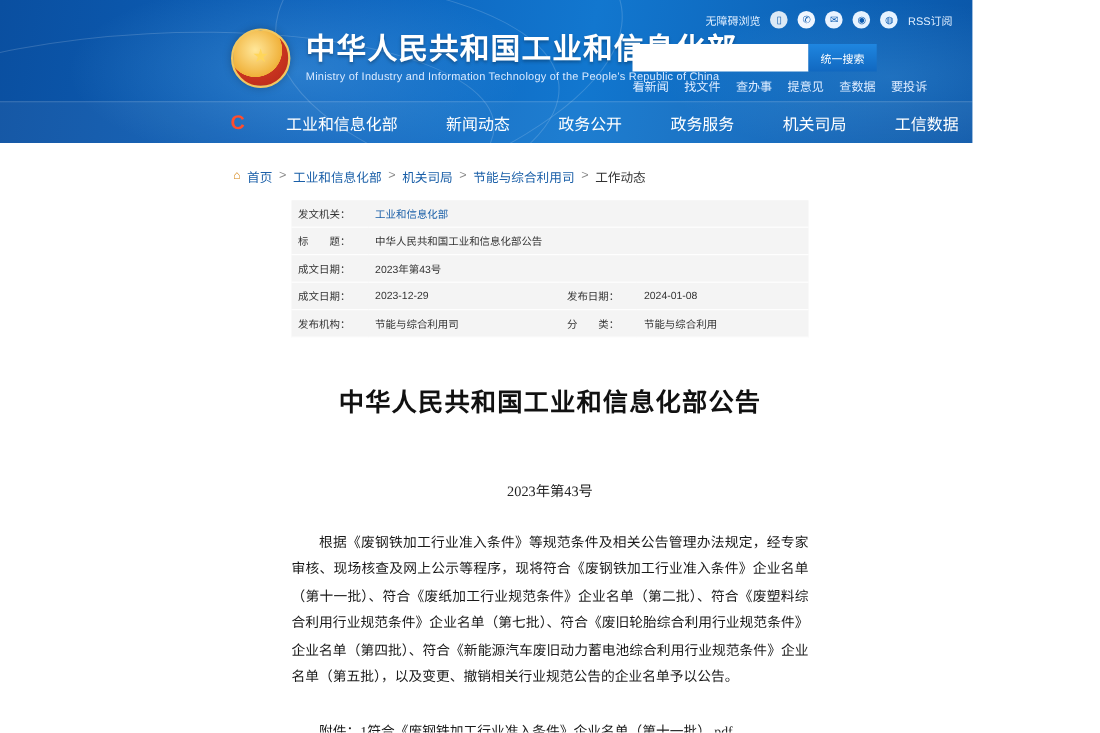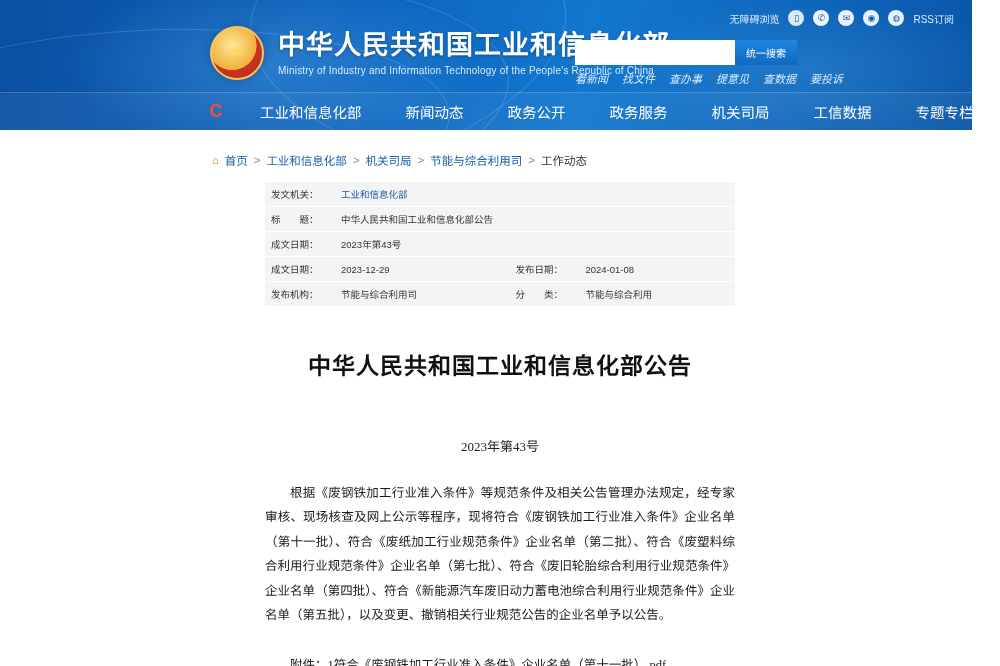--- a/index.html
+++ b/index.html
@@ -7,21 +7,21 @@
     margin: 0; padding: 0;
     width: 1000px; height: 666px;
     overflow: hidden;
     font-family: "Liberation Sans", "DejaVu Sans", sans-serif;
     background: #ffffff;
   }
 
   
   .header {
     position: relative;
-    width: 972px;
+    width: 884px;
     height: 130px;
     background: linear-gradient(100deg, #0a4fa0 0%, #0d63bd 35%, #1277cf 60%, #0a56a8 100%);
     overflow: hidden;
   }
   .header .swoosh {
     position: absolute;
     border-radius: 50%;
     border: 1px solid rgba(255,255,255,0.16);
   }
   .sw1 { width: 900px; height: 320px; left: -330px; top: -90px; transform: rotate(-8deg); }
@@ -97,21 +97,21 @@
   }
   .searchwrap .sbtn {
     width: 62px; height: 25px;
     background: linear-gradient(#1f86e0, #1168c0);
     color: #fff; font-size: 10px;
     border: none; cursor: pointer;
     display: flex; align-items: center; justify-content: center;
   }
   .quicklinks {
     position: absolute; left: 575px; top: 70px;
-    display: flex; gap: 14px; font-size: 11px; font-style: italic;
+    display: flex; gap: 14px; font-size: 11px;
   }
   .quicklinks a { color: #dcebff; text-decoration: none; }
 
   
   .nav {
     position: absolute; left: 0; bottom: 0;
     width: 1000px; height: 38px;
     display: flex; align-items: center;
     padding-left: 206px;
     background: rgba(255,255,255,0.05);

